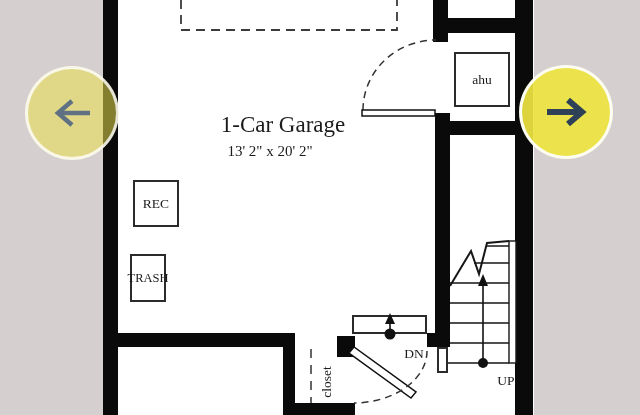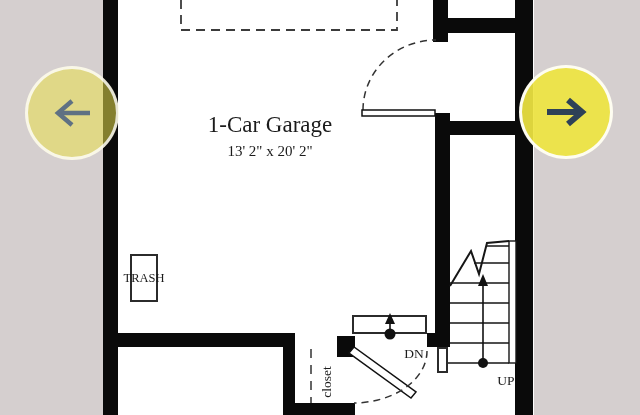--- a/index.html
+++ b/index.html
@@ -45,22 +45,28 @@
   <div class="wall" style="left:433px;top:0;width:15px;height:42px;"></div>
   <div class="wall" style="left:448px;top:18px;width:68px;height:15px;"></div>
   <div class="wall" style="left:435px;top:113px;width:15px;height:234px;"></div>
   <div class="wall" style="left:448px;top:121px;width:68px;height:14px;"></div>
   <div class="wall" style="left:117px;top:333px;width:178px;height:14px;"></div>
   <div class="wall" style="left:283px;top:347px;width:12px;height:58px;"></div>
   <div class="wall" style="left:283px;top:403px;width:72px;height:12px;"></div>
   <div class="wall" style="left:337px;top:336px;width:18px;height:21px;"></div>
   <div class="wall" style="left:427px;top:333px;width:23px;height:14px;"></div>
 
-  <div class="pbox" style="left:130px;top:254px;width:28px;height:48px;font-size:12.5px;">
+  <div class="pbox" style="left:133px;top:180px;width:46px;height:47px;">
+    <span class="small">REC</span>
+  </div>
+  <div class="pbox" style="left:130px;top:254px;width:36px;height:48px;font-size:12.5px;">
     <span>TRASH</span>
+  </div>
+  <div class="pbox" style="left:454px;top:52px;width:56px;height:55px;">
+    <span class="small">ahu</span>
   </div>
   <div class="pbox" style="left:352px;top:315px;width:75px;height:19px;border-width:2px;"></div>
   <div class="pbox" style="left:437px;top:347px;width:11px;height:26px;border-width:2px;"></div>
 
   <svg class="overlay" width="640" height="415" viewBox="0 0 640 415">
 
     <path d="M181 0 V30 H397 V0" fill="none" stroke="#3b3b3b" stroke-width="1.8" stroke-dasharray="9 6"></path>
 
     <path d="M363 110 A73 70 0 0 1 436 40" fill="none" stroke="#333" stroke-width="1.5" stroke-dasharray="7 5"></path>
 
@@ -80,21 +86,21 @@
 
     <path d="M483 363 V284" stroke="#111" stroke-width="1.6"></path>
     <polygon points="483,274 478,286 488,286" fill="#111"></polygon>
     <circle cx="483" cy="363" r="5" fill="#111"></circle>
 
     <path d="M390 334 V321" stroke="#111" stroke-width="1.6"></path>
     <polygon points="390,313 385,324 395,324" fill="#111"></polygon>
     <circle cx="390" cy="334" r="5.5" fill="#111"></circle>
   </svg>
 
-  <div class="lbl title" style="left:155px;top:113px;width:230px;">1-Car Garage</div>
+  <div class="lbl title" style="left:168px;top:113px;width:230px;">1-Car Garage</div>
   <div class="lbl dims" style="left:155px;top:144px;width:230px;">13' 2" x 20' 2"</div>
   <div class="lbl small" style="left:392px;top:347px;width:44px;">DN</div>
   <div class="lbl small" style="left:485px;top:374px;width:42px;">UP</div>
   <div class="lbl small rot" style="left:300px;top:374px;width:56px;height:16px;">closet</div>
 
   <button class="navbtn prev" aria-label="previous">
     <span style="display:flex;">
       <svg width="48" height="34" viewBox="0 0 48 34">
         <line x1="42" y1="17" x2="12" y2="17" stroke="#5f7183" stroke-width="4.5"></line>
         <polyline points="24,5 10,17 24,29" fill="none" stroke="#5f7183" stroke-width="4.5"></polyline>

